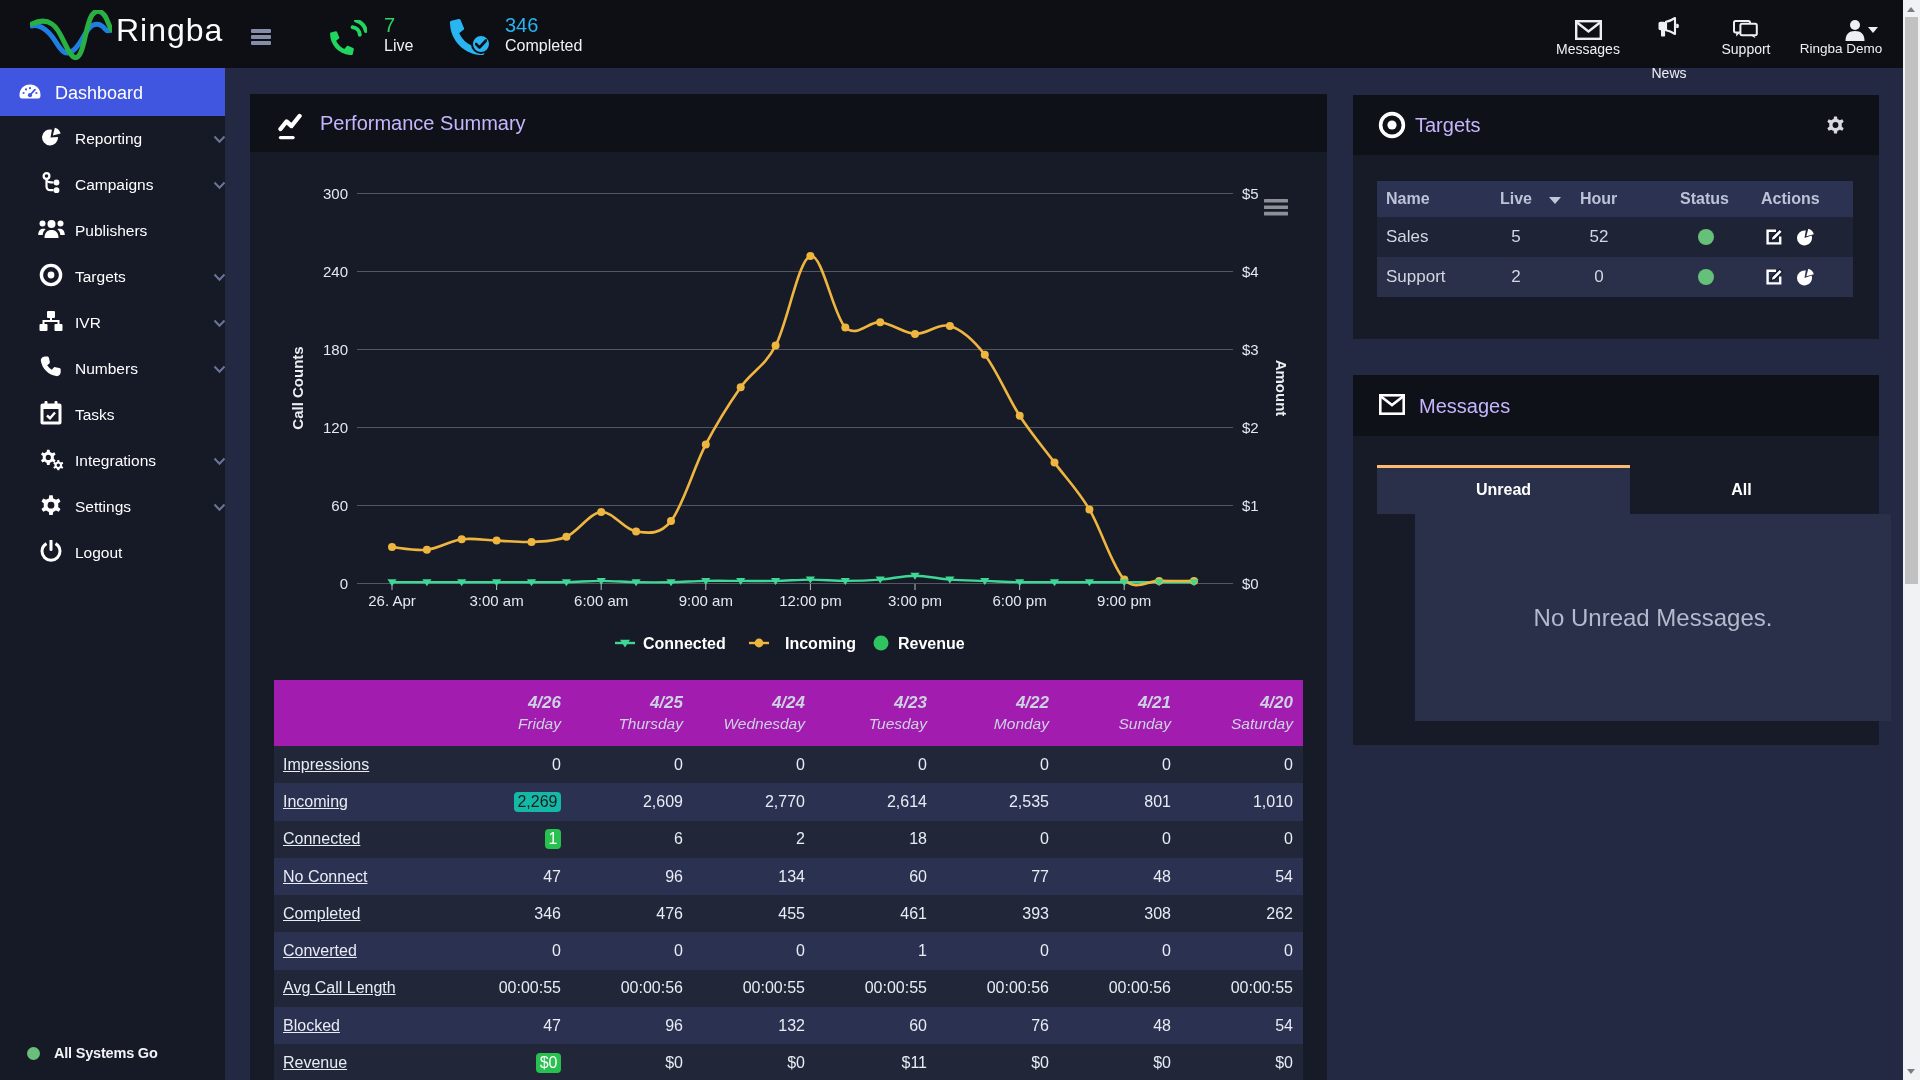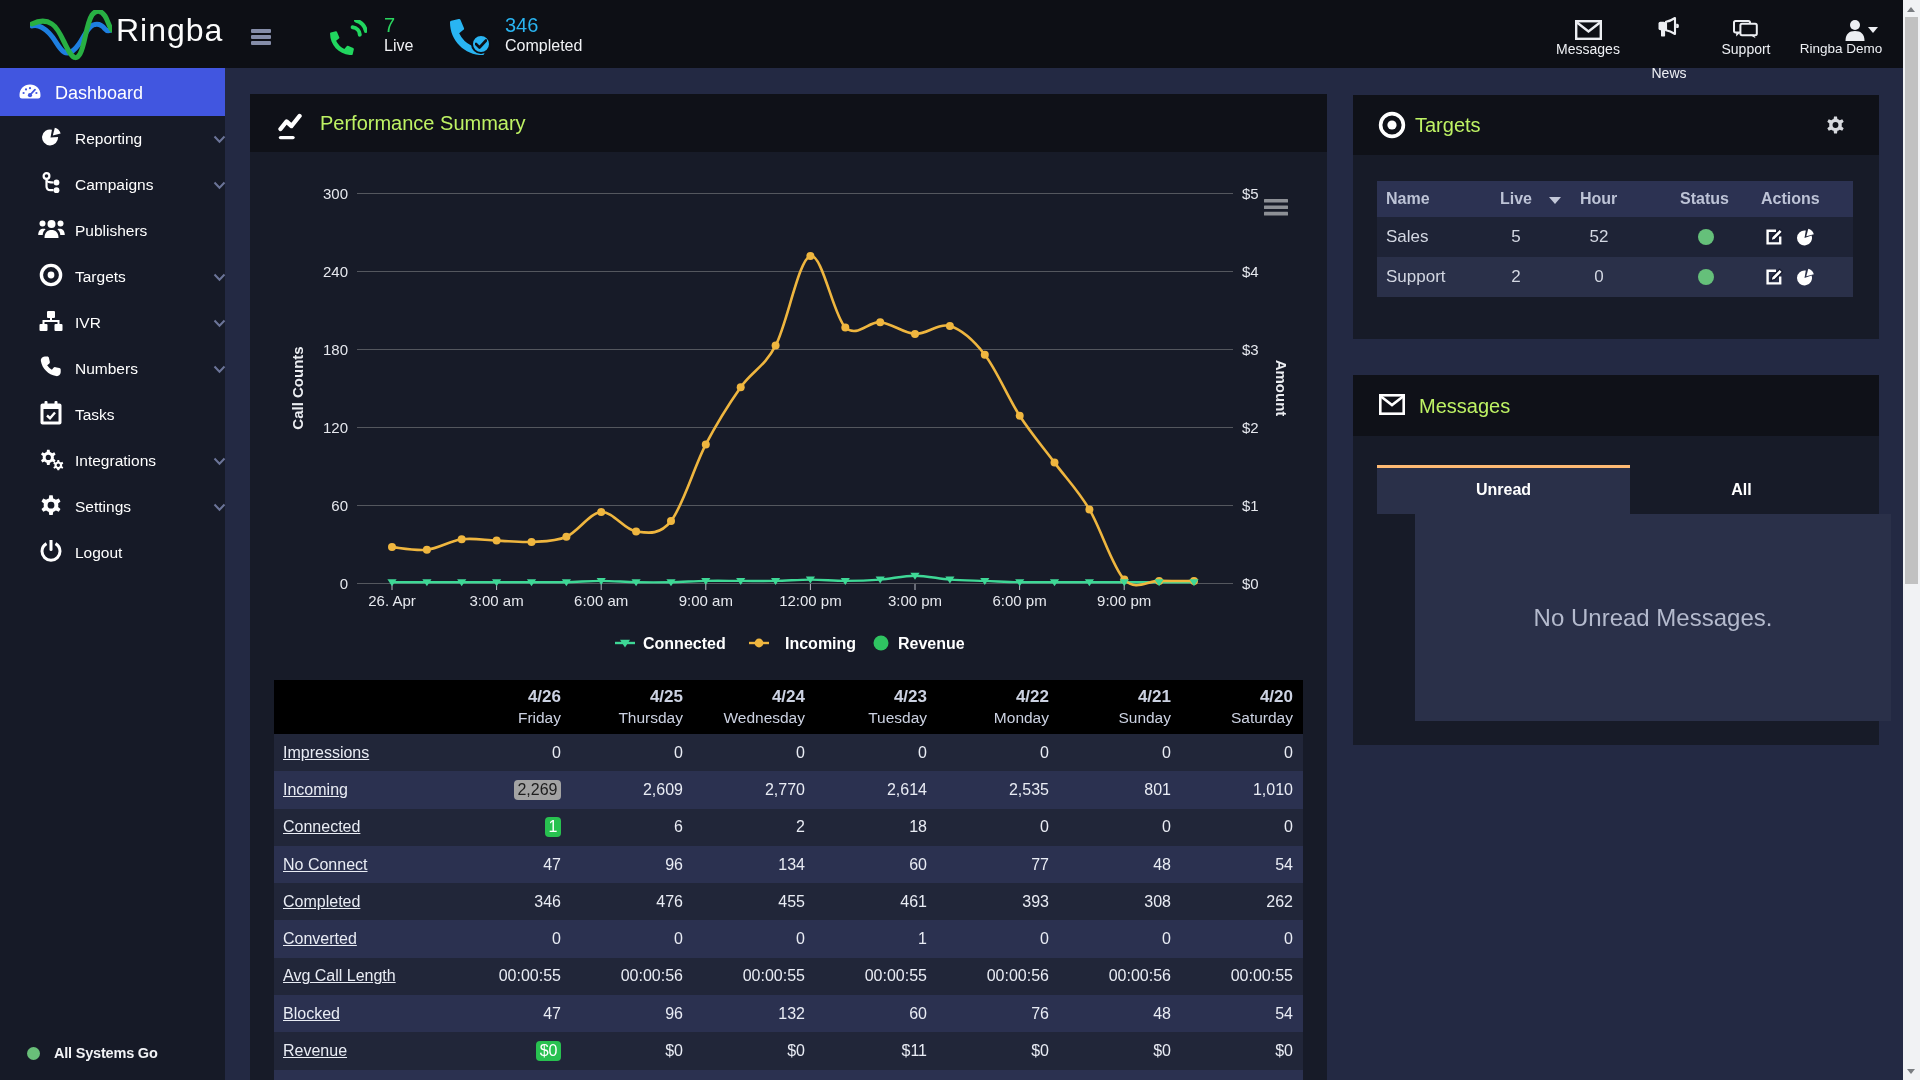--- a/index.html
+++ b/index.html
@@ -12,33 +12,33 @@
   
   #sidebar { position:absolute; left:0; top:68px; width:225px; height:1012px; background:#161a27; }
   .menu-item { position:relative; height:46px; color:#fff;margin-left:20px; }
   .menu-item .mi-icon { position:absolute; left:18px; top:50%; transform:translateY(-50%); width:26px; text-align:center; }
   .menu-item .mi-text { position:absolute; left:55px; top:50%; transform:translateY(-50%); font-size:15.5px; }
   .menu-item .mi-chev { position:absolute; left:193px; top:50%; transform:translateY(-50%); }
   #dash-item { position:absolute; left:0; top:0; width:225px; height:48px; background:#4156e0; color:#fff; }
   
   .card { position:absolute; background:#171b28; }
   .card-header { position:absolute; left:0; top:0; width:100%; height:58px; background:#0f1118; color:#fff; }
-  .card-title { position:absolute; top:50%; transform:translateY(-50%); font-size:20px; color:#bef264; }
+  .card-title { position:absolute; top:50%; transform:translateY(-50%); font-size:20px; color:#c4b5fd; }
   
   #ptable { position:absolute; left:24px; top:586px; width:1029px; border-collapse:collapse; table-layout:fixed; }
   #ptable td, #ptable th { font-weight:normal; padding:0 10px 0 9px; }
-  #ptable .hdr { background:#000000; height:54px; color:#ccd2e2; text-align:right; vertical-align:middle; }
+  #ptable .hdr { background:#a21caf; height:66px; color:#ccd2e2; text-align:right; vertical-align:middle;font-style:italic; }
   #ptable .hdr .d1 { font-size:17px; font-weight:bold; }
   #ptable .hdr .d2 { font-size:15.5px; margin-top:2px; }
   #ptable tr.r td { height:37.3px; color:#e9ecf4; font-size:16px; text-align:right; white-space:nowrap; }
   #ptable tr.r td:first-child { text-align:left;text-decoration:underline; }
   #ptable tr.dark td { background:#212639; }
   #ptable tr.lite td { background:#2b3150; }
   .badge { display:inline-block; border-radius:4px; padding:1px 3.5px; font-size:16px; }
-  .badge-amber { background:#a3a3a3; color:#1d1d1d; }
+  .badge-amber { background:#14b8a6; color:#1d1d1d; }
   .badge-green { background:#28c150; color:#fff; }
 </style>
 </head>
 <body>
 <div id="page">
 
   <div id="topbar">
 
     <svg class="abs" style="left:30px; top:10px;" width="82" height="52" viewBox="0 0 82 52">
       <path d="M2,16 C8,14 14,18 19,23 C26,30 28,38 34,42 C39,45 44,41 49,34 C54,27 57,18 63,15 C68,13 72,15 75,19 C77,21.5 79,21 81,20" fill="none" stroke="#1e7fe0" stroke-width="5" stroke-linecap="round"></path>

